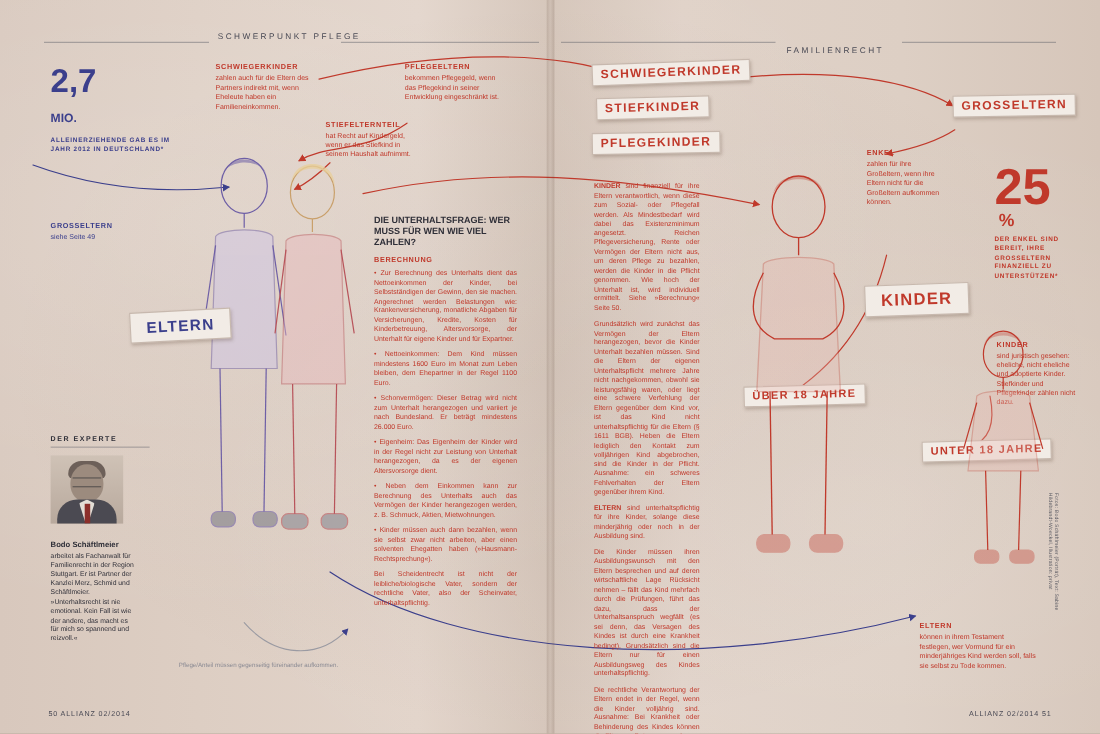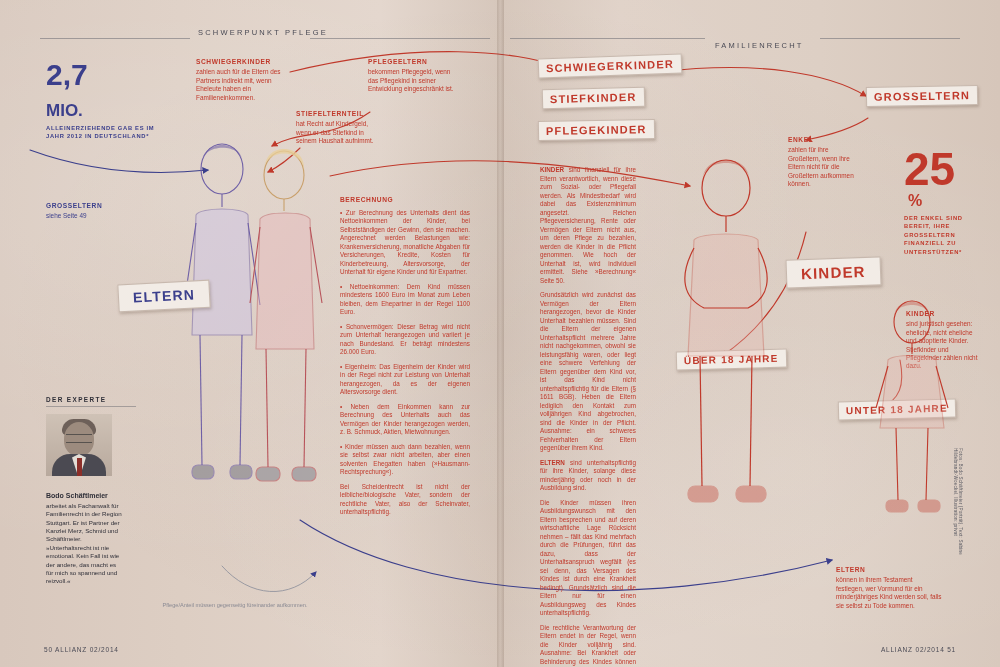--- a/index.html
+++ b/index.html
@@ -265,21 +265,21 @@
     <path d="M222,566 C250,598 290,600 316,572" class="ill-line" stroke="#9a9aa2" stroke-width="1" marker-end="url(#ar-blue)"></path>
   </svg>
 
   <div class="page" id="page-left">
 
     <div class="kicker" style="left:198px; top:28px;">SCHWERPUNKT PFLEGE</div>
     <div class="rule-top" style="left:40px; width:150px;"></div>
     <div class="rule-top" style="left:310px; width:180px;"></div>
 
     <div class="hdl-big blue" style="left:46px; top:62px; font-size:30px;">2,7</div>
-    <div class="hdl-big blue" style="left:46px; top:104px; font-size:17px;">MIO.</div>
+    <div class="hdl-big blue" style="left:46px; top:104px; font-size:11px;">MIO.</div>
     <div style="position:absolute; left:46px; top:124px; width:112px; font-size:5.8px; line-height:1.45; letter-spacing:.7px; color:#3b3f8c; font-weight:bold;">ALLEINERZIEHENDE GAB ES IM JAHR 2012 IN DEUTSCHLAND*</div>
 
     <div class="ann" style="left:196px; top:58px; width:88px;">
       <span class="ttl">SCHWIEGERKINDER</span>
       <span>zahlen auch für die Eltern des Partners indirekt mit, wenn Eheleute haben ein Familieneinkommen.</span>
     </div>
 
     <div class="ann" style="left:368px; top:58px; width:86px;">
       <span class="ttl">PFLEGEELTERN</span>
       <span>bekommen Pflegegeld, wenn das Pflegekind in seiner Entwicklung eingeschränkt ist.</span>
@@ -324,20 +324,21 @@
           <path d="M126,214 L124,332"></path>
           <rect x="76" y="332" width="24" height="14" rx="6" fill="#8a8a93" opacity=".6"></rect>
           <rect x="112" y="332" width="24" height="14" rx="6" fill="#8a8a93" opacity=".6"></rect>
         </g>
       </svg>
     </div>
 
     <div class="sticker blue" style="left:118px; top:282px; transform:rotate(-3deg); font-size:14px; padding:5px 14px;">ELTERN</div>
 
     <div class="col" style="left:340px; top:196px; width:130px;">
+      <div class="h">DIE UNTERHALTSFRAGE: WER MUSS FÜR WEN WIE VIEL ZAHLEN?</div>
       <div class="sub">BERECHNUNG</div>
       <p>• Zur Berechnung des Unterhalts dient das Nettoeinkommen der Kinder, bei Selbstständigen der Gewinn, den sie machen. Angerechnet werden Belastungen wie: Krankenversicherung, monatliche Abgaben für Versicherungen, Kredite, Kosten für Kinderbetreuung, Altersvorsorge, der Unterhalt für eigene Kinder und für Expartner.</p>
       <p>• Nettoeinkommen: Dem Kind müssen mindestens 1600 Euro im Monat zum Leben bleiben, dem Ehepartner in der Regel 1100 Euro.</p>
       <p>• Schonvermögen: Dieser Betrag wird nicht zum Unterhalt herangezogen und variiert je nach Bundesland. Er beträgt mindestens 26.000 Euro.</p>
       <p>• Eigenheim: Das Eigenheim der Kinder wird in der Regel nicht zur Leistung von Unterhalt herangezogen, da es der eigenen Altersvorsorge dient.</p>
       <p>• Neben dem Einkommen kann zur Berechnung des Unterhalts auch das Vermögen der Kinder herangezogen werden, z. B. Schmuck, Aktien, Mietwohnungen.</p>
       <p>• Kinder müssen auch dann bezahlen, wenn sie selbst zwar nicht arbeiten, aber einen solventen Ehegatten haben (»Hausmann-Rechtsprechung«).</p>
       <p>Bei Scheidentrecht ist nicht der leibliche/biologische Vater, sondern der rechtliche Vater, also der Scheinvater, unterhaltspflichtig.</p>
     </div>
 

